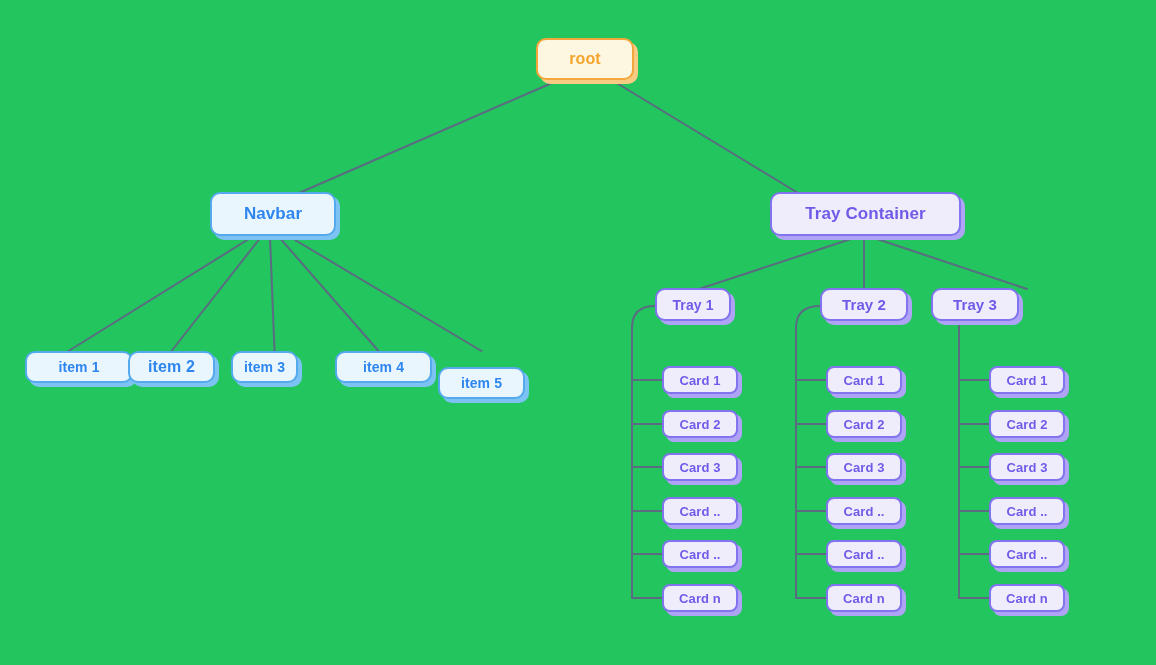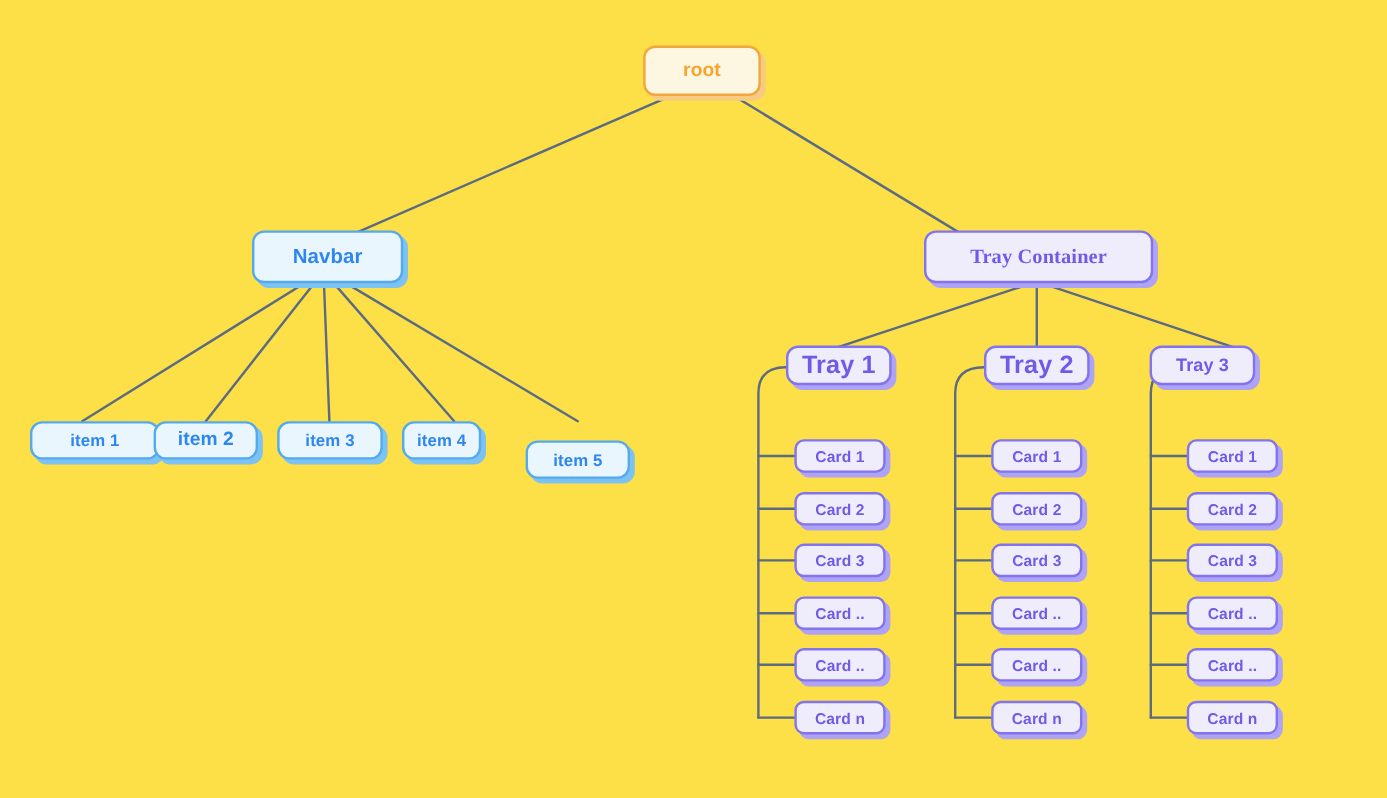--- a/index.html
+++ b/index.html
@@ -1,20 +1,20 @@
 <!DOCTYPE html>
 <html style="--root-bg: #FDF6E1; --root-border: #F2A63B; --root-text: #F5A42C; --root-shadow: #F8CB82; --blue-bg: #E9F6FE; --blue-border: #54AAEC; --blue-text: #2E86EE; --blue-shadow: #7CC2F2; --purple-bg: #EFEDFC; --purple-border: #8273EE; --purple-text: #6F5BE8; --purple-shadow: #AEA3F4;"><head>
 <meta charset="utf-8">
 <style>
   html, body { margin: 0; padding: 0; background: #ffffff; }
   .canvas {
     position: relative;
     width: 1156px;
     height: 665px;
-    background: #fde047;
+    background: #22c55e;
     overflow: hidden;
     font-family: "Liberation Sans", sans-serif;
   }
   #edge-layer {
     position: absolute;
     left: 0; top: 0;
     width: 1156px; height: 665px;
   }
   .node {
     position: absolute;
@@ -84,43 +84,43 @@
       <path d="M 959 467 L 989 467" fill="none" stroke="#5B6B82" stroke-width="2" stroke-linecap="round"></path>
       <path d="M 959 511 L 989 511" fill="none" stroke="#5B6B82" stroke-width="2" stroke-linecap="round"></path>
       <path d="M 959 554 L 989 554" fill="none" stroke="#5B6B82" stroke-width="2" stroke-linecap="round"></path>
       <path d="M 959 598 L 989 598" fill="none" stroke="#5B6B82" stroke-width="2" stroke-linecap="round"></path>
     </svg>
 
   <div class="node node-root" id="node-root" style="left:536px; top:38px; width:98px; height:42px; font-size:16px;">root</div>
 
   <div class="node node-blue" id="node-navbar" style="left:210px; top:192px; width:126px; height:44px; font-size:17px;">Navbar</div>
 
-  <div class="node node-purple" id="node-tray-container" style="left:770px; top:192px; width:191px; height:44px; font-size:17px;font-family:Liberation Serif, serif;">Tray Container</div>
+  <div class="node node-purple" id="node-tray-container" style="left:770px; top:192px; width:191px; height:44px; font-size:17px;">Tray Container</div>
 
   <div id="generated-nodes">
       <div class="node node-blue" style="left: 25px; top: 351px; width: 108px; height: 32px; font-size: 14px;">item 1</div>
       <div class="node node-blue" style="left: 128px; top: 351px; width: 87px; height: 32px; font-size: 16px;">item 2</div>
-      <div class="node node-blue" style="left: 231px; top: 351px; width: 88px; height: 32px; font-size: 14px;">item 3</div>
-      <div class="node node-blue" style="left: 335px; top: 351px; width: 66px; height: 32px; font-size: 14px;">item 4</div>
+      <div class="node node-blue" style="left: 231px; top: 351px; width: 67px; height: 32px; font-size: 14px;">item 3</div>
+      <div class="node node-blue" style="left: 335px; top: 351px; width: 97px; height: 32px; font-size: 14px;">item 4</div>
       <div class="node node-blue" style="left: 438px; top: 351px; width: 87px; height: 32px; font-size: 14px; margin-top: 16px;">item 5</div>
-      <div class="node node-purple" style="left: 655px; top: 288px; width: 88px; height: 33px; font-size: 21px;">Tray 1</div>
+      <div class="node node-purple" style="left: 655px; top: 288px; width: 76px; height: 33px; font-size: 14px;">Tray 1</div>
       <div class="node node-purple node-card" style="left: 662px; top: 366px; width: 76px; height: 28px; font-size: 13px;">Card 1</div>
       <div class="node node-purple node-card" style="left: 662px; top: 410px; width: 76px; height: 28px; font-size: 13px;">Card 2</div>
       <div class="node node-purple node-card" style="left: 662px; top: 453px; width: 76px; height: 28px; font-size: 13px;">Card 3</div>
       <div class="node node-purple node-card" style="left: 662px; top: 497px; width: 76px; height: 28px; font-size: 13px;">Card ..</div>
       <div class="node node-purple node-card" style="left: 662px; top: 540px; width: 76px; height: 28px; font-size: 13px;">Card ..</div>
       <div class="node node-purple node-card" style="left: 662px; top: 584px; width: 76px; height: 28px; font-size: 13px;">Card n</div>
-      <div class="node node-purple" style="left: 820px; top: 288px; width: 88px; height: 33px; font-size: 21px;">Tray 2</div>
+      <div class="node node-purple" style="left: 820px; top: 288px; width: 88px; height: 33px; font-size: 15px;">Tray 2</div>
       <div class="node node-purple node-card" style="left: 826px; top: 366px; width: 76px; height: 28px; font-size: 13px;">Card 1</div>
       <div class="node node-purple node-card" style="left: 826px; top: 410px; width: 76px; height: 28px; font-size: 13px;">Card 2</div>
       <div class="node node-purple node-card" style="left: 826px; top: 453px; width: 76px; height: 28px; font-size: 13px;">Card 3</div>
       <div class="node node-purple node-card" style="left: 826px; top: 497px; width: 76px; height: 28px; font-size: 13px;">Card ..</div>
       <div class="node node-purple node-card" style="left: 826px; top: 540px; width: 76px; height: 28px; font-size: 13px;">Card ..</div>
       <div class="node node-purple node-card" style="left: 826px; top: 584px; width: 76px; height: 28px; font-size: 13px;">Card n</div>
-      <div class="node node-purple" style="left: 958px; top: 288px; width: 88px; height: 33px; font-size: 15px;">Tray 3</div>
+      <div class="node node-purple" style="left: 931px; top: 288px; width: 88px; height: 33px; font-size: 15px;">Tray 3</div>
       <div class="node node-purple node-card" style="left: 989px; top: 366px; width: 76px; height: 28px; font-size: 13px;">Card 1</div>
       <div class="node node-purple node-card" style="left: 989px; top: 410px; width: 76px; height: 28px; font-size: 13px;">Card 2</div>
       <div class="node node-purple node-card" style="left: 989px; top: 453px; width: 76px; height: 28px; font-size: 13px;">Card 3</div>
       <div class="node node-purple node-card" style="left: 989px; top: 497px; width: 76px; height: 28px; font-size: 13px;">Card ..</div>
       <div class="node node-purple node-card" style="left: 989px; top: 540px; width: 76px; height: 28px; font-size: 13px;">Card ..</div>
       <div class="node node-purple node-card" style="left: 989px; top: 584px; width: 76px; height: 28px; font-size: 13px;">Card n</div>
     </div>
 </div>
 
 </body></html>

